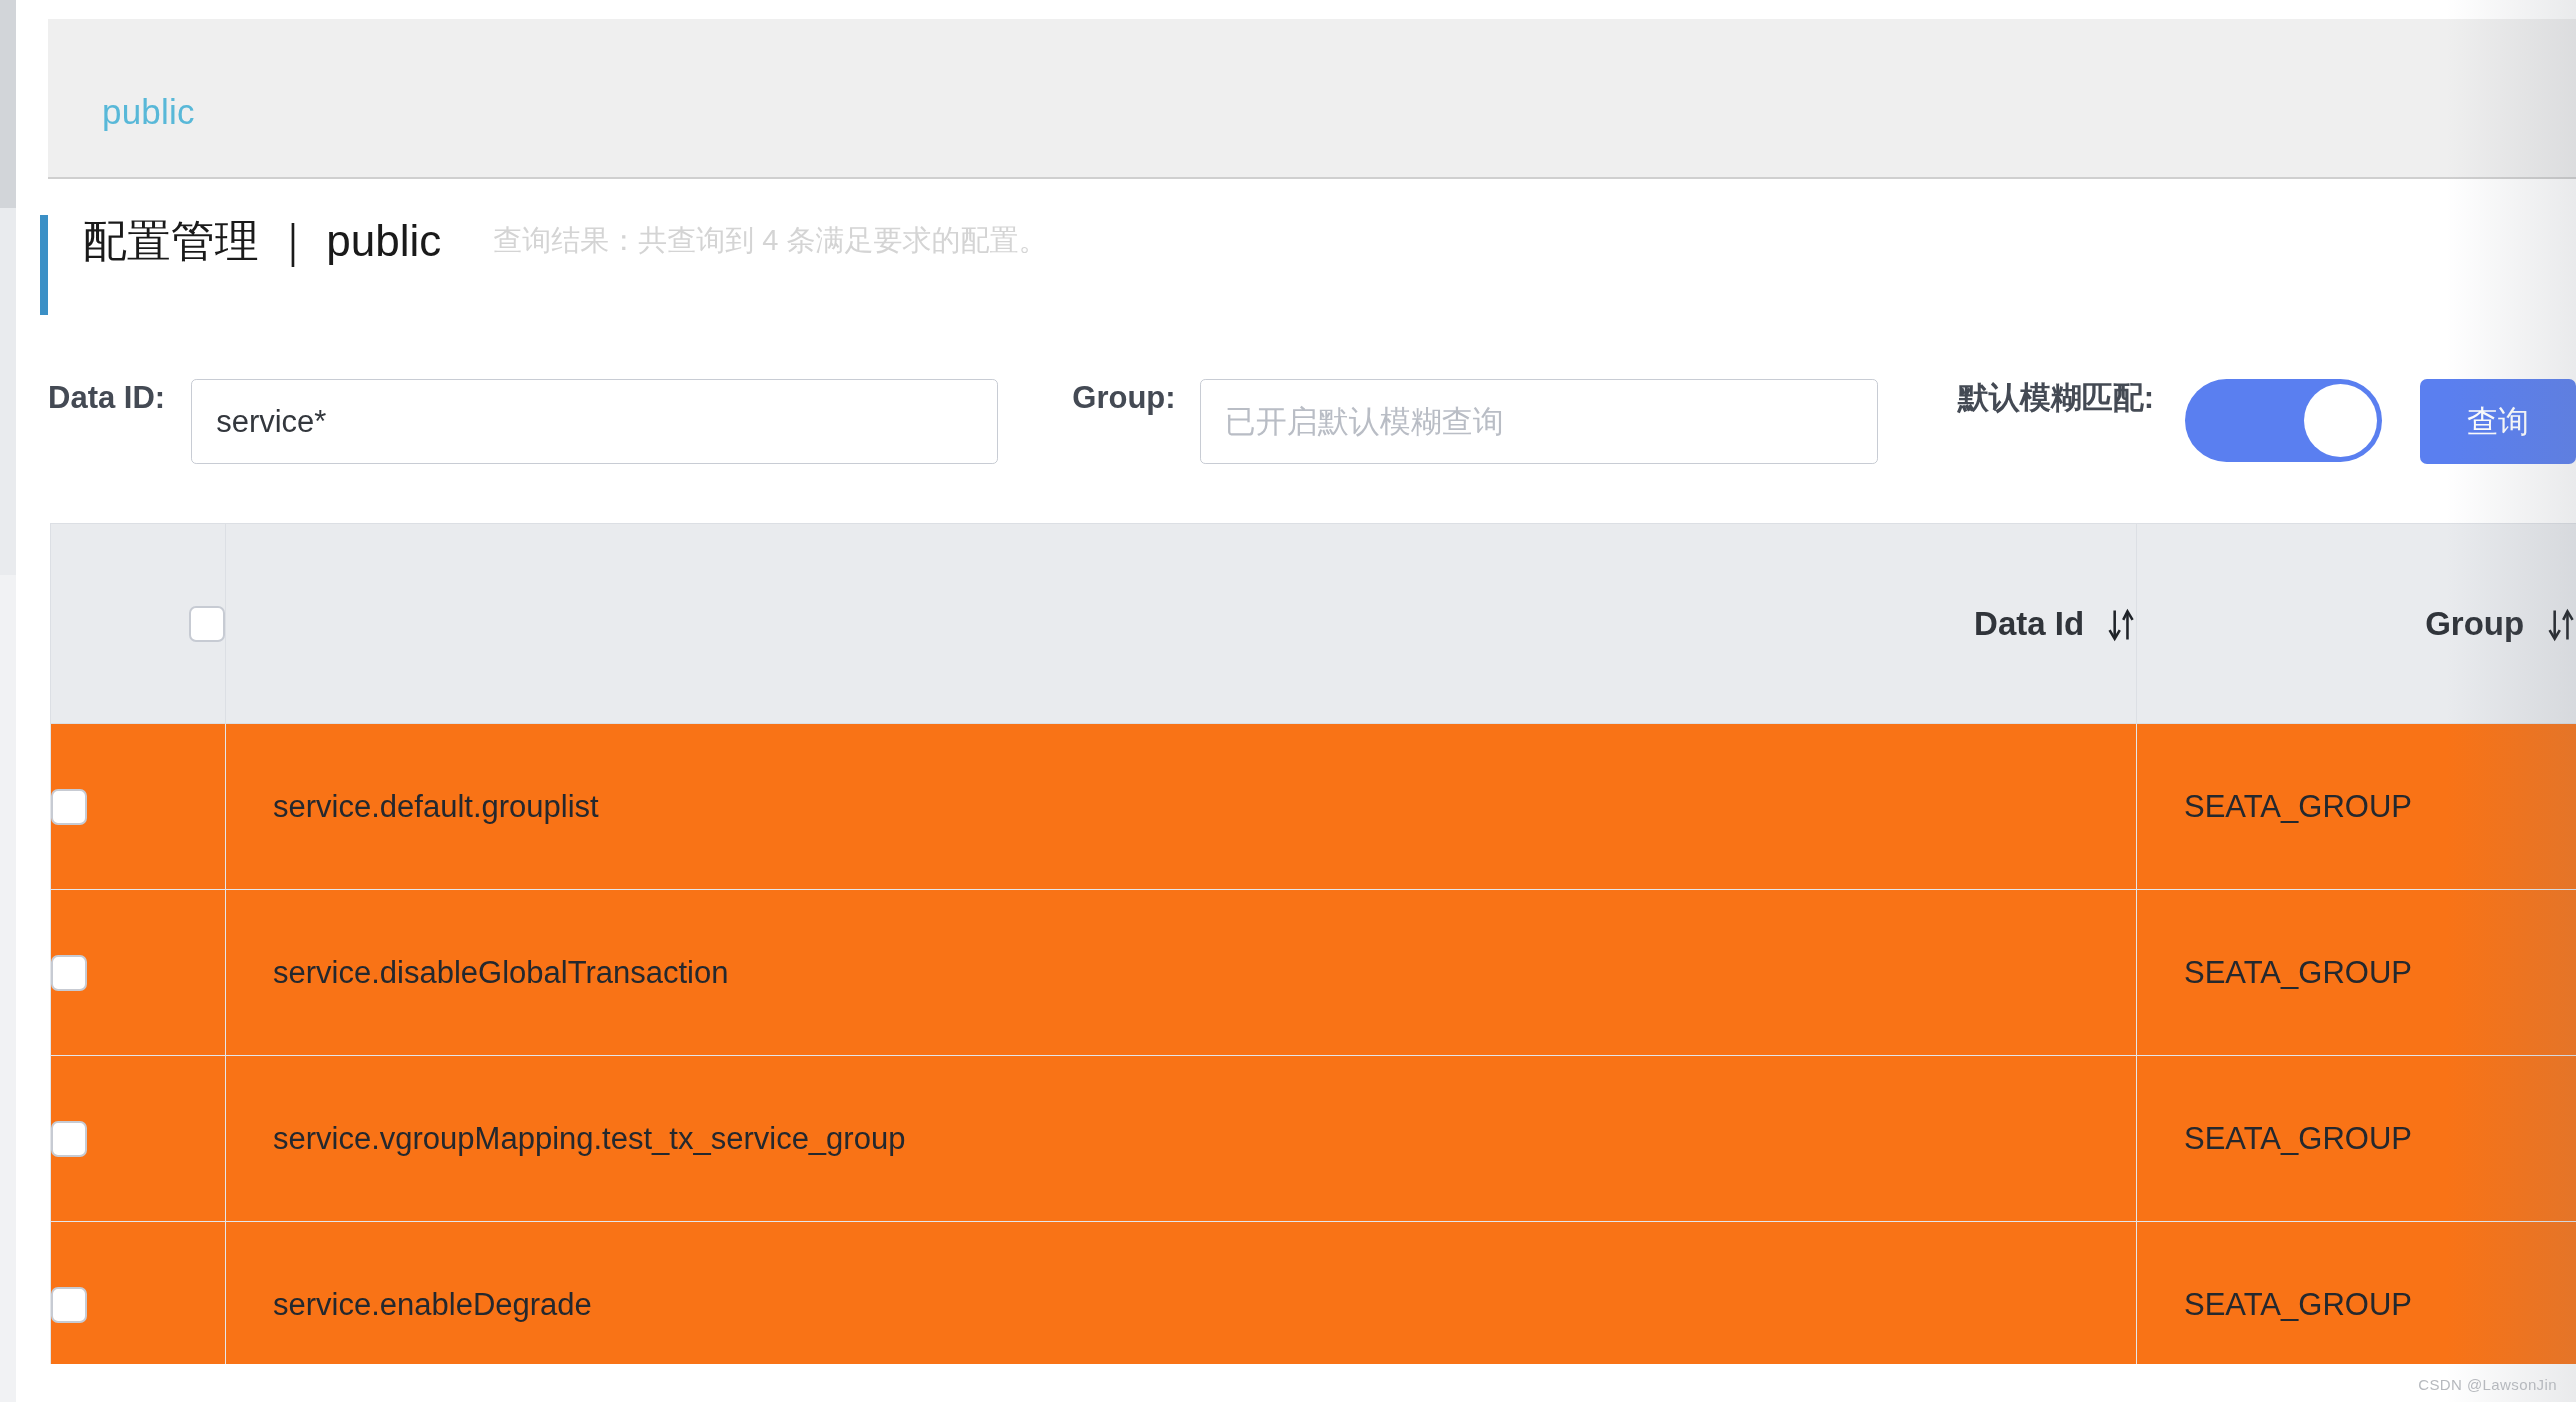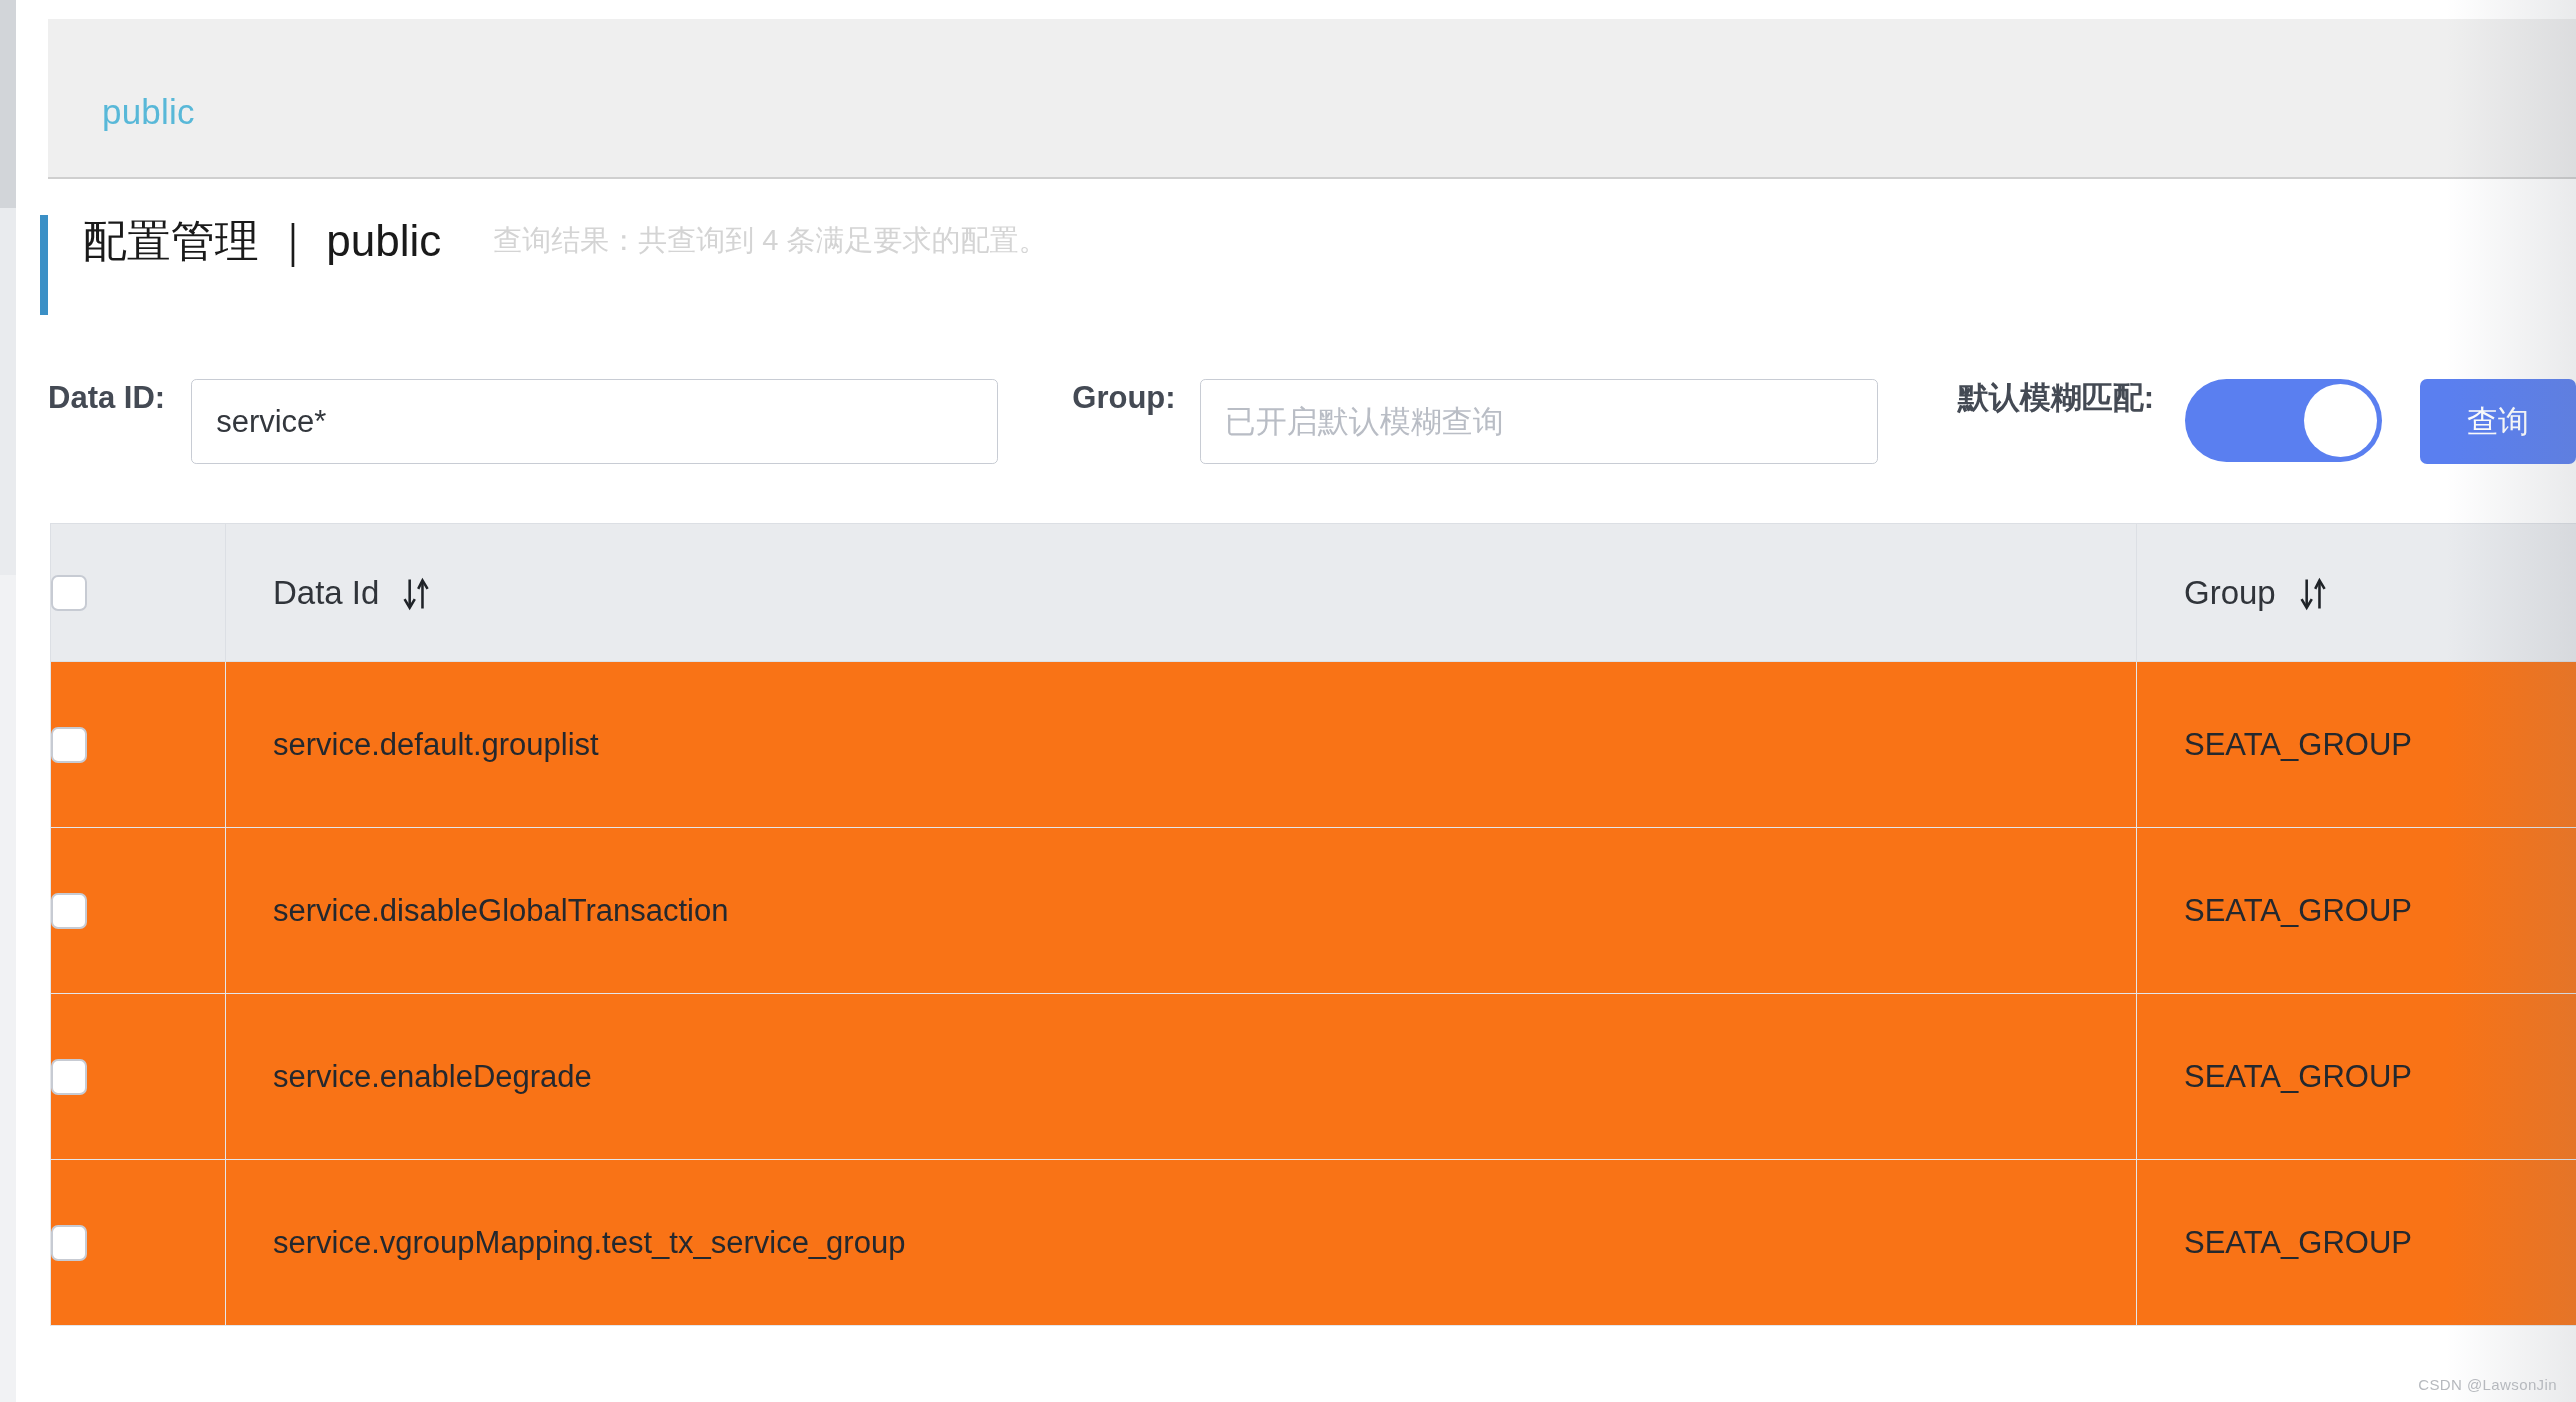--- a/index.html
+++ b/index.html
@@ -154,25 +154,25 @@
     width: 2526px;
     border-collapse: collapse;
     table-layout: fixed;
   }
   table.cfg col.c-check { width: 175px; }
   table.cfg col.c-dataid { width: 1911px; }
   table.cfg col.c-group  { width: 440px; }
 
   table.cfg thead th {
     background: #e9ebee;
-    height: 138px;
+    height: 200px;
     border: 1.7px solid #dcdfe4;
-    text-align: left;
-    vertical-align: middle;
-    font-weight: 400;
+    text-align: right;
+    vertical-align: middle;
+    font-weight: 700;
   }
   table.cfg tbody td {
     background: #f97316;
     height: 166px;
     border: 1.7px solid #e4e6ea;
     text-align: left;
     vertical-align: middle;
   }
   .th-label {
     font-size: 33px;
@@ -315,30 +315,30 @@
             <td>
               <span class="cell-text">service.disableGlobalTransaction</span>
             </td>
             <td>
               <span class="cell-text">SEATA_GROUP</span>
             </td>
           </tr>
           <tr>
             <td class="check-cell"><span class="cbox"></span></td>
             <td>
-              <span class="cell-text">service.enableDegrade</span>
+              <span class="cell-text">service.vgroupMapping.test_tx_service_group</span>
             </td>
             <td>
               <span class="cell-text">SEATA_GROUP</span>
             </td>
           </tr>
           <tr>
             <td class="check-cell"><span class="cbox"></span></td>
             <td>
-              <span class="cell-text">service.vgroupMapping.test_tx_service_group</span>
+              <span class="cell-text">service.enableDegrade</span>
             </td>
             <td>
               <span class="cell-text">SEATA_GROUP</span>
             </td>
           </tr>
         </tbody>
     </table>
   </div>
 
   <div class="right-shadow"></div>

